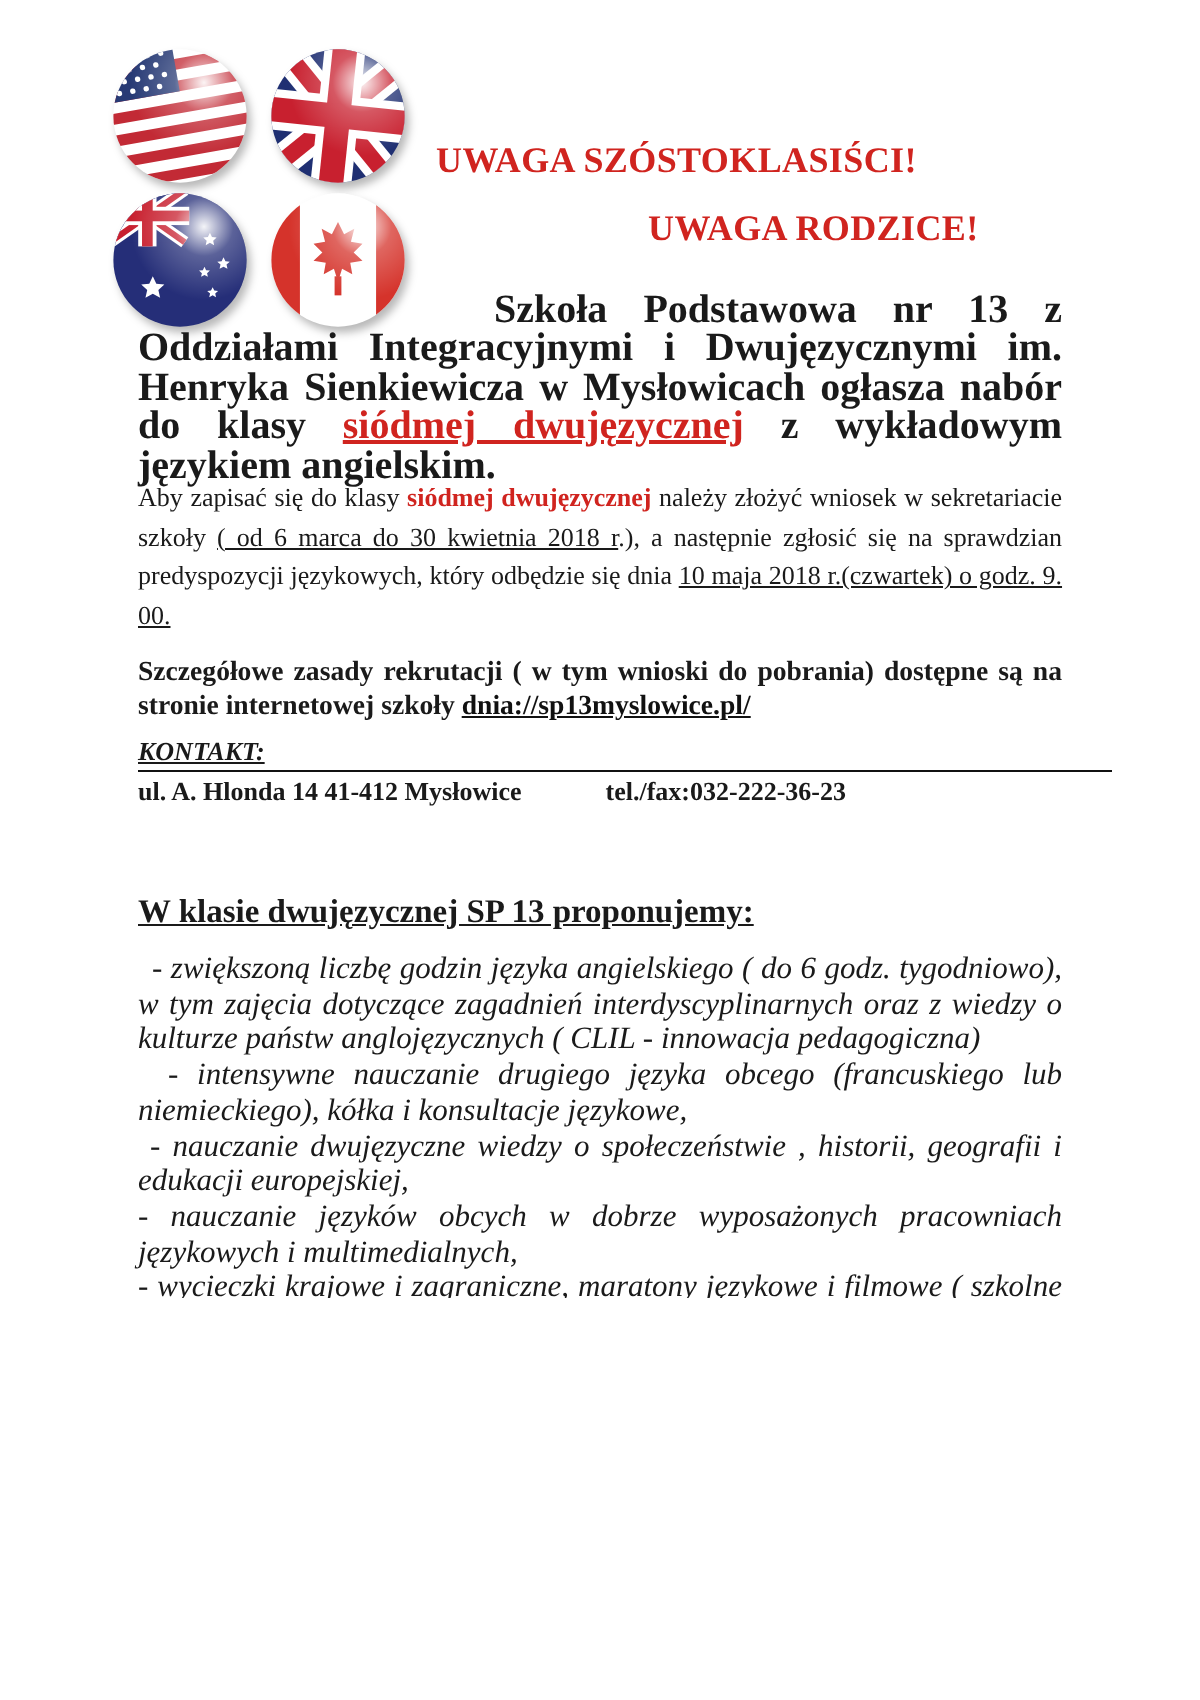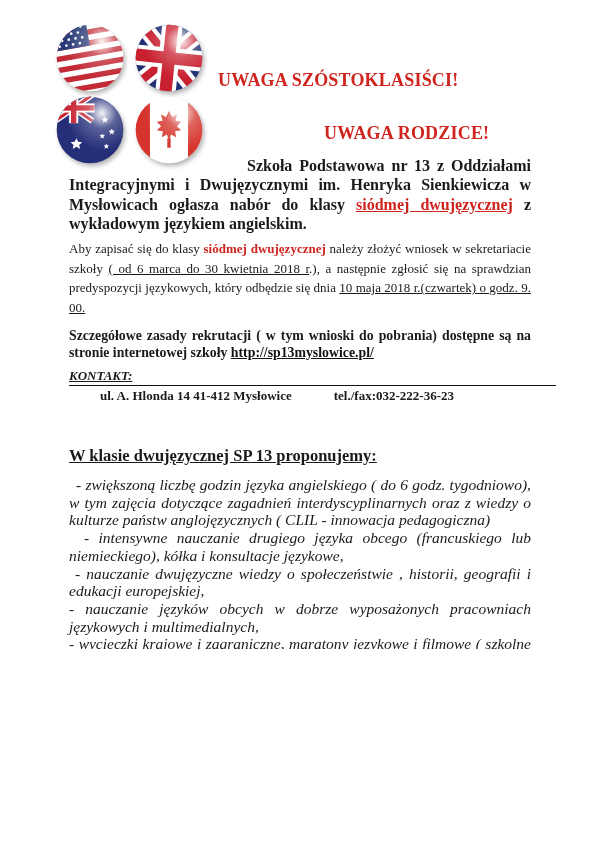--- a/index.html
+++ b/index.html
@@ -12,34 +12,34 @@
     color:#1a1a1a;
   }
   
   .flags{position:absolute;left:56px;top:24px;width:148px;height:150px;
     display:grid;grid-template-columns:68px 68px;grid-template-rows:68px 68px;
     column-gap:11px;row-gap:4px;}
   .flags svg{filter:drop-shadow(2px 3px 2px rgba(0,0,0,.28));}
   
   .attn{position:absolute;font-weight:bold;font-size:18px;letter-spacing:.2px;}
   .attn1{left:218px;top:70px;}
-  .attn2{left:324px;top:104px;margin-top:19px;}
+  .attn2{left:324px;top:104px;}
   .red{color:var(--accent);}
   
   .para{position:absolute;left:69px;width:462px;margin:0;text-align:justify;}
-  .p-intro{top:156px;font-size:16px;line-height:19.4px;font-weight:bold;text-indent:178px;}
+  .p-intro{top:146px;font-size:20px;line-height:19.4px;font-weight:bold;text-indent:178px;}
   .p-enroll{top:239px;font-size:13px;line-height:19.6px;}
   .p-details{top:327px;font-size:13.8px;line-height:17px;font-weight:bold;}
   .underline{text-decoration:underline;}
   .link{color:#111;text-decoration:underline;font-weight:bold;cursor:pointer;}
   
   .contact{position:absolute;left:69px;top:368px;width:487px;font-size:13px;font-weight:bold;}
   .contact-rule{border-bottom:1.4px solid #111;padding-bottom:1px;}
   .kontakt-label{font-style:italic;text-decoration:underline;}
-  .contact-line{margin-top:2px;margin-left:31px;}
+  .contact-line{margin-top:2px;}
   .contact-phone{display:inline-block;margin-left:42px;}
   
   .offer-heading{position:absolute;left:69px;top:446px;font-size:16.5px;font-weight:bold;text-decoration:underline;}
   .offer-list{position:absolute;left:69px;top:476px;width:462px;font-style:italic;}
   .offer-list p{margin:0;font-size:15.5px;line-height:17.7px;text-align:justify;}
   .offer-list p:nth-child(1){text-indent:7px;}
   .offer-list p:nth-child(2){text-indent:15px;}
   .offer-list p:nth-child(3){text-indent:6px;}
   
   .closing{position:absolute;left:98px;top:711px;font-size:29px;font-weight:bold;letter-spacing:.5px;}
@@ -191,21 +191,21 @@
     </svg>
   </div>
 
   <div class="attn attn1 red">UWAGA SZÓSTOKLASIŚCI!</div>
   <div class="attn attn2 red">UWAGA RODZICE!</div>
 
   <p class="para p-intro"><span>Szkoła Podstawowa nr 13 z Oddziałami Integracyjnymi i Dwujęzycznymi  im. Henryka Sienkiewicza w Mysłowicach ogłasza nabór do klasy </span><span class="red underline">siódmej dwujęzycznej</span><span> z wykładowym  językiem angielskim.</span></p>
 
   <p class="para p-enroll"><span>Aby zapisać się do klasy </span><span class="red" style="font-weight:bold">siódmej dwujęzycznej</span><span> należy złożyć wniosek w sekretariacie szkoły </span><span class="underline">( od 6 marca do 30 kwietnia 2018 r</span><span>.), a następnie zgłosić się na sprawdzian predyspozycji językowych, który odbędzie się dnia </span><span class="underline">10 maja 2018 r.(czwartek) o godz. 9. 00.</span></p>
 
-  <p class="para p-details"><span>Szczegółowe zasady rekrutacji ( w tym wnioski do pobrania) dostępne są na stronie internetowej szkoły </span><span class="link">http://sp13myslowice.pl/</span></p>
+  <p class="para p-details"><span>Szczegółowe zasady rekrutacji ( w tym wnioski do pobrania) dostępne są na stronie internetowej szkoły </span><span class="link">dnia://sp13myslowice.pl/</span></p>
 
   <div class="contact">
     <div class="contact-rule"><span class="kontakt-label">KONTAKT:</span></div>
     <div class="contact-line"><span>ul.  A. Hlonda 14 41-412 Mysłowice</span><span class="contact-phone">tel./fax:032-222-36-23</span></div>
   </div>
 
   <div class="offer-heading">W klasie dwujęzycznej SP 13 proponujemy:</div>
   <div class="offer-list">
     <p>-  zwiększoną liczbę godzin języka angielskiego   ( do 6  godz. tygodniowo), w tym zajęcia dotyczące zagadnień interdyscyplinarnych oraz z wiedzy o kulturze państw  anglojęzycznych ( CLIL - innowacja  pedagogiczna)</p>
     <p>-  intensywne nauczanie drugiego języka obcego (francuskiego lub niemieckiego),  kółka i  konsultacje językowe,</p>

